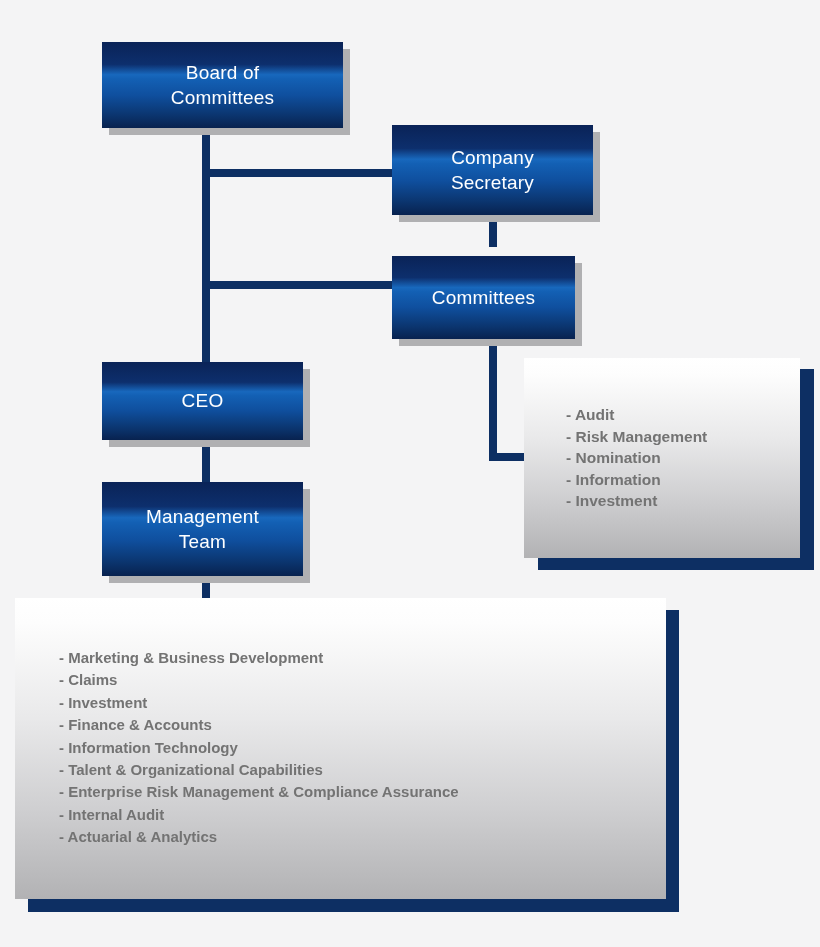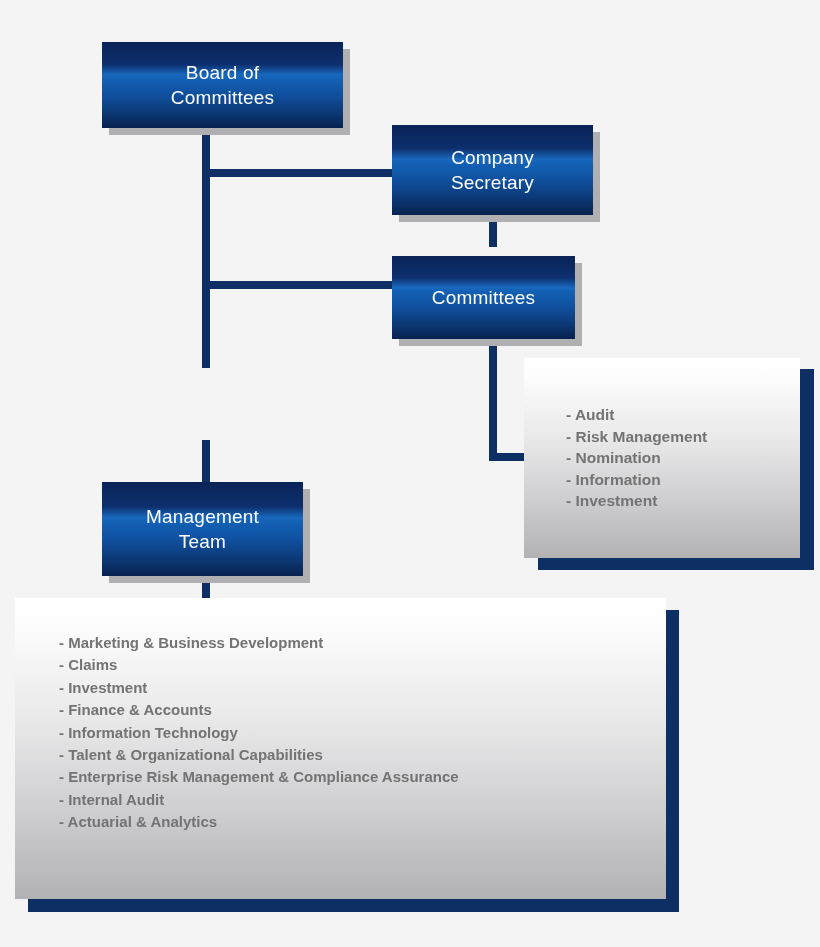--- a/index.html
+++ b/index.html
@@ -99,41 +99,44 @@
   </div>
 
   <div class="node" style="left:392px; top:125px; width:201px; height:90px;align-items:center;">
     <span class="node-label"><span>Company</span><br><span>Secretary</span></span>
   </div>
 
   <div class="node" style="left:392px; top:256px; width:183px; height:83px;">
     <span class="node-label">Committees</span>
   </div>
 
+  <div class="node" style="left:102px; top:362px; width:201px; height:78px;">
+    <span class="node-label">CEO</span>
+  </div>
 
   <div class="node" style="left:102px; top:482px; width:201px; height:94px;">
     <span class="node-label"><span>Management</span><br><span>Team</span></span>
   </div>
 
   <div class="panel" style="left:524px; top:358px; width:290px; height:212px;">
     <div class="panel-frame" style="left:14px; top:11px; width:276px; height:201px;"></div>
     <div class="panel-face" style="left:0px; top:0px; width:276px; height:200px;"></div>
     <ul class="panel-list" style="left:42px; top:46px;">
       <li>- Audit</li>
       <li>- Risk Management</li>
       <li>- Nomination</li>
       <li>- Information</li>
       <li>- Investment</li>
     </ul>
   </div>
 
   <div class="panel" style="left:15px; top:598px; width:665px; height:314px;">
     <div class="panel-frame" style="left:13px; top:12px; width:651px; height:302px;"></div>
     <div class="panel-face" style="left:0px; top:0px; width:651px; height:301px;"></div>
-    <ul class="panel-list small" style="left:44px; top:34px;">
+    <ul class="panel-list small" style="left:44px; top:49px;">
       <li>- Marketing &amp; Business Development</li>
       <li>- Claims</li>
       <li>- Investment</li>
       <li>- Finance &amp; Accounts</li>
       <li>- Information Technology</li>
       <li>- Talent &amp; Organizational Capabilities</li>
       <li>- Enterprise Risk Management &amp; Compliance Assurance</li>
       <li>- Internal Audit</li>
       <li>- Actuarial &amp; Analytics</li>
     </ul>

